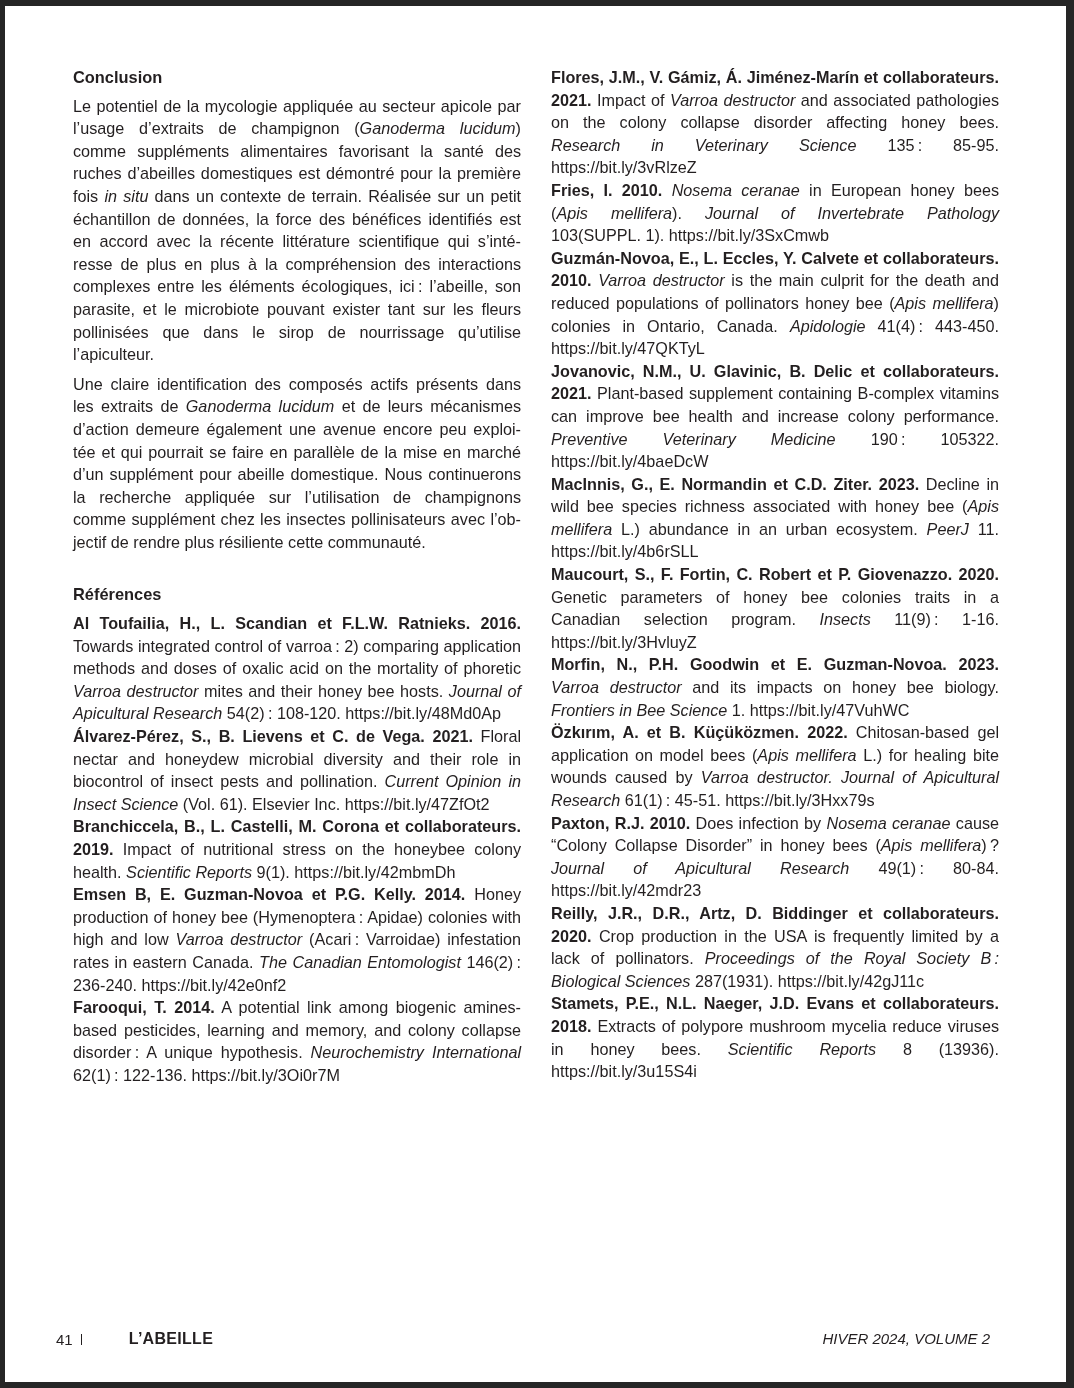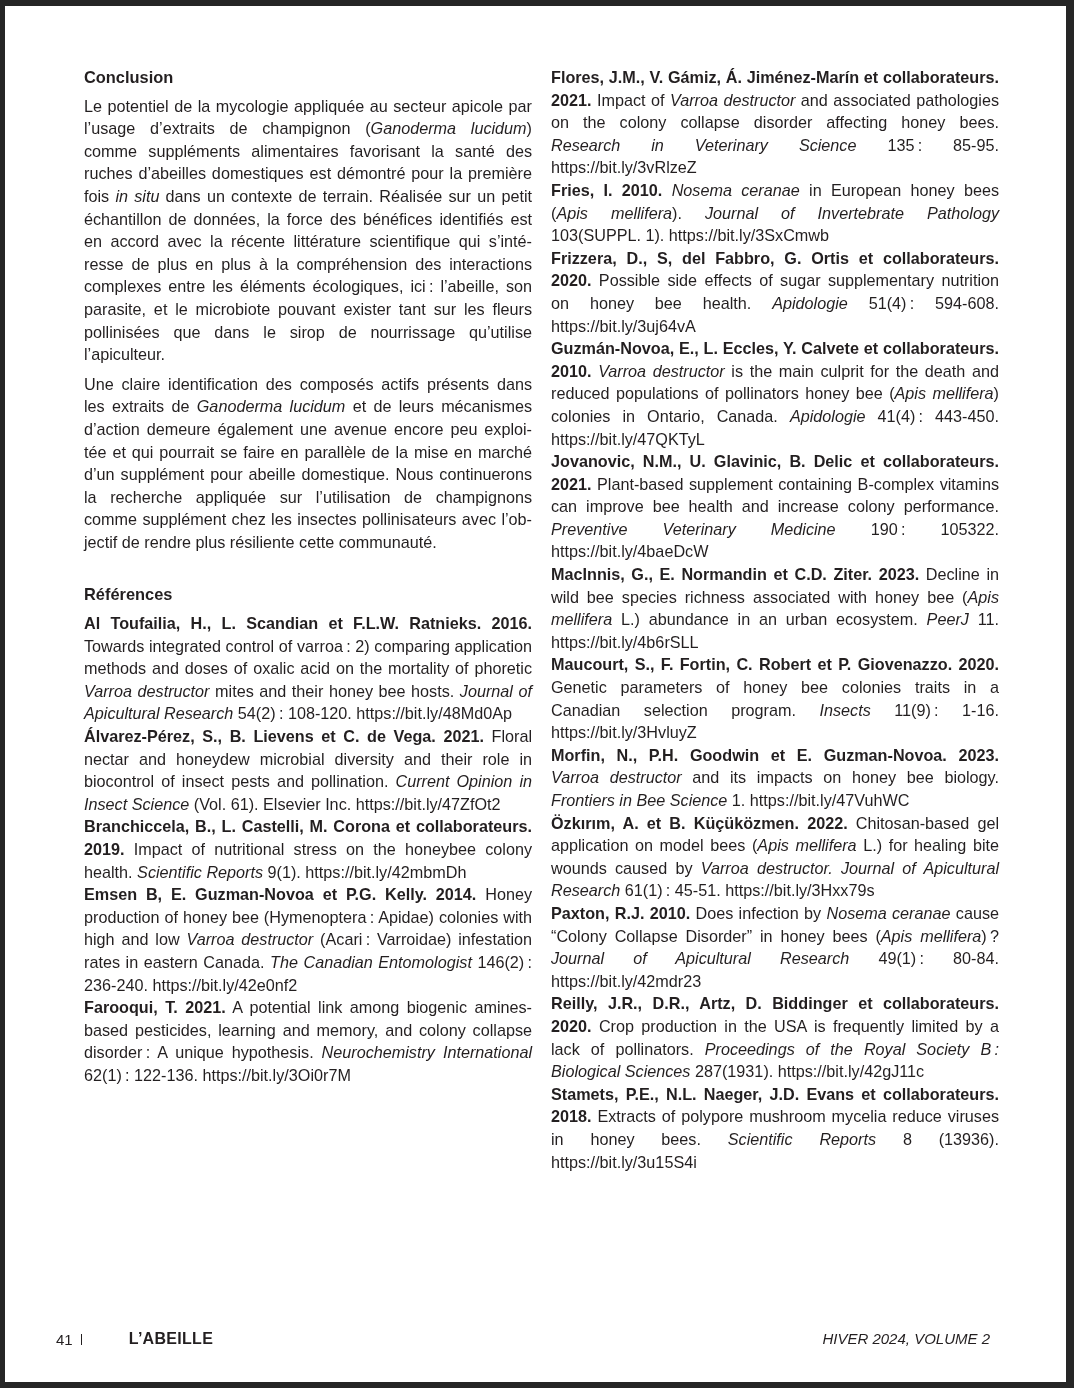--- a/index.html
+++ b/index.html
@@ -17,21 +17,21 @@
     background: #ffffff;
     color: #231f20;
   }
   .col {
     position: absolute;
     top: 60px;
     width: 448px;
     font-size: 16.2px;
     line-height: 22.6px;
   }
-  .col-left { left: 79px; }
+  .col-left { left: 68px; }
   .col-right { left: 546px; }
   .col p { margin: 0; text-align: justify; }
   .heading {
     font-weight: bold;
     font-size: 16.4px;
     margin: 0 0 6px 0;
     line-height: 22.6px;
   }
   .para { margin-bottom: 7px !important; }
   .refs-heading { margin-top: 30px; margin-bottom: 6px; }
@@ -60,29 +60,28 @@
         <p class="para"><span>Le potentiel de la mycologie appliquée au secteur apicole par l’usage d’extraits de champignon (</span><i>Ganoderma lucidum</i><span>) comme suppléments alimentaires favorisant la santé des ruches d’abeilles domestiques est démontré pour la première fois </span><i>in situ</i><span> dans un contexte de terrain. Réalisée sur un petit échantillon de données, la force des bénéfices identifiés est en accord avec la récente littérature scientifique qui s’inté­resse de plus en plus à la compréhension des interactions complexes entre les éléments écologiques, ici : l’abeille, son parasite, et le microbiote pouvant exister tant sur les fleurs pollinisées que dans le sirop de nourrissage qu’utilise l’apiculteur.</span></p>
         <p class="para"><span>Une claire identification des composés actifs présents dans les extraits de </span><i>Ganoderma lucidum</i><span> et de leurs mécanismes d’action demeure également une avenue encore peu exploi­tée et qui pourrait se faire en parallèle de la mise en marché d’un supplément pour abeille domestique. Nous continue­rons la recherche appliquée sur l’utilisation de champignons comme supplément chez les insectes pollinisateurs avec l’ob­jectif de rendre plus résiliente cette communauté.</span></p>
       </div>
 
     <h2 class="heading refs-heading">Références</h2>
     <div id="refs-left">
         <p class="ref"><b>Al Toufailia, H., L. Scandian et F.L.W. Ratnieks. 2016.</b><span> Towards integrated control of varroa : 2) comparing applica­tion methods and doses of oxalic acid on the mortality of phoretic </span><i>Varroa destructor</i><span> mites and their honey bee hosts. </span><i>Journal of Apicultural Research</i><span> 54(2) : 108-120. https://bit.ly/48Md0Ap</span></p>
         <p class="ref"><b>Álvarez-Pérez, S., B. Lievens et C. de Vega. 2021.</b><span> Floral nectar and honeydew microbial diversity and their role in biocontrol of insect pests and pollination. </span><i>Current Opinion in Insect Science</i><span> (Vol. 61). Elsevier Inc. https://bit.ly/47ZfOt2</span></p>
         <p class="ref"><b>Branchiccela, B., L. Castelli, M. Corona et collabora­teurs. 2019.</b><span> Impact of nutritional stress on the honeybee colony health. </span><i>Scientific Reports</i><span> 9(1). https://bit.ly/42mbmDh</span></p>
         <p class="ref"><b>Emsen B, E. Guzman-Novoa et P.G. Kelly. 2014.</b><span> Honey production of honey bee (Hymenoptera : Apidae) colonies with high and low </span><i>Varroa destructor</i><span> (Acari : Varroidae) infes­tation rates in eastern Canada. </span><i>The Canadian Entomologist</i><span> 146(2) : 236-240. https://bit.ly/42e0nf2</span></p>
-        <p class="ref"><b>Farooqui, T. 2021.</b><span> A potential link among biogenic amines-based pesticides, learning and memory, and colony collapse disorder : A unique hypothesis. </span><i>Neurochemistry International</i><span> 62(1) : 122-136. https://bit.ly/3Oi0r7M</span></p>
+        <p class="ref"><b>Farooqui, T. 2014.</b><span> A potential link among biogenic amines-based pesticides, learning and memory, and colony collapse disorder : A unique hypothesis. </span><i>Neurochemistry International</i><span> 62(1) : 122-136. https://bit.ly/3Oi0r7M</span></p>
       </div>
   </div>
 
   <div class="col col-right">
     <div id="refs-right">
         <p class="ref"><b>Flores, J.M., V. Gámiz, Á. Jiménez-Marín et collabora­teurs. 2021.</b><span> Impact of </span><i>Varroa destructor</i><span> and associated pathologies on the colony collapse disorder affecting honey bees. </span><i>Research in Veterinary Science</i><span> 135 : 85-95. https://bit.ly/3vRlzeZ</span></p>
         <p class="ref"><b>Fries, I. 2010.</b><span> </span><i>Nosema ceranae</i><span> in European honey bees (</span><i>Apis mellifera</i><span>). </span><i>Journal of Invertebrate Pathology</i><span> 103(SUPPL. 1). https://bit.ly/3SxCmwb</span></p>
-        <p class="ref"><b>Frizzera, D., S, del Fabbro, G. Ortis et collaborateurs. 2020.</b><span> Possible side effects of sugar supplementary nutrition on honey bee health. </span><i>Apidologie</i><span> 51(4) : 594-608. https://bit.ly/3uj64vA</span></p>
         <p class="ref"><b>Guzmán-Novoa, E., L. Eccles, Y. Calvete et collabora­teurs. 2010.</b><span> </span><i>Varroa destructor</i><span> is the main culprit for the death and reduced populations of pollinators honey bee (</span><i>Apis mellifera</i><span>) colonies in Ontario, Canada. </span><i>Apidologie</i><span> 41(4) : 443-450. https://bit.ly/47QKTyL</span></p>
         <p class="ref"><b>Jovanovic, N.M., U. Glavinic, B. Delic et collaborateurs. 2021.</b><span> Plant-based supplement containing B-complex vita­mins can improve bee health and increase colony perfor­mance. </span><i>Preventive Veterinary Medicine</i><span> 190 : 105322. https://bit.ly/4baeDcW</span></p>
         <p class="ref"><b>MacInnis, G., E. Normandin et C.D. Ziter. 2023.</b><span> Decline in wild bee species richness associated with honey bee (</span><i>Apis mellifera</i><span> L.) abundance in an urban ecosystem. </span><i>PeerJ</i><span> 11. https://bit.ly/4b6rSLL</span></p>
         <p class="ref"><b>Maucourt, S., F. Fortin, C. Robert et P. Giovenazzo. 2020.</b><span> Genetic parameters of honey bee colonies traits in a Canadian selection program. </span><i>Insects</i><span> 11(9) : 1-16. https://bit.ly/3HvluyZ</span></p>
         <p class="ref"><b>Morfin, N., P.H. Goodwin et E. Guzman-Novoa. 2023.</b><span> </span><i>Varroa destructor</i><span> and its impacts on honey bee biology. </span><i>Frontiers in Bee Science</i><span> 1. https://bit.ly/47VuhWC</span></p>
         <p class="ref"><b>Özkırım, A. et B. Küçüközmen. 2022.</b><span> Chitosan-based gel application on model bees (</span><i>Apis mellifera</i><span> L.) for healing bite wounds caused by </span><i>Varroa destructor. Journal of Apicultural Research</i><span> 61(1) : 45-51. https://bit.ly/3Hxx79s</span></p>
         <p class="ref"><b>Paxton, R.J. 2010.</b><span> Does infection by </span><i>Nosema ceranae</i><span> cause “Colony Collapse Disorder” in honey bees (</span><i>Apis mellifera</i><span>) ? </span><i>Journal of Apicultural Research</i><span> 49(1) : 80-84. https://bit.ly/42mdr23</span></p>
         <p class="ref"><b>Reilly, J.R., D.R., Artz, D. Biddinger et collaborateurs. 2020.</b><span> Crop production in the USA is frequently limited by a lack of pollinators. </span><i>Proceedings of the Royal Society B : Biological Sciences</i><span> 287(1931). https://bit.ly/42gJ11c</span></p>
         <p class="ref"><b>Stamets, P.E., N.L. Naeger, J.D. Evans et collaborateurs. 2018.</b><span> Extracts of polypore mushroom mycelia reduce viruses in honey bees. </span><i>Scientific Reports</i><span> 8 (13936). https://bit.ly/3u15S4i</span></p>
       </div>

